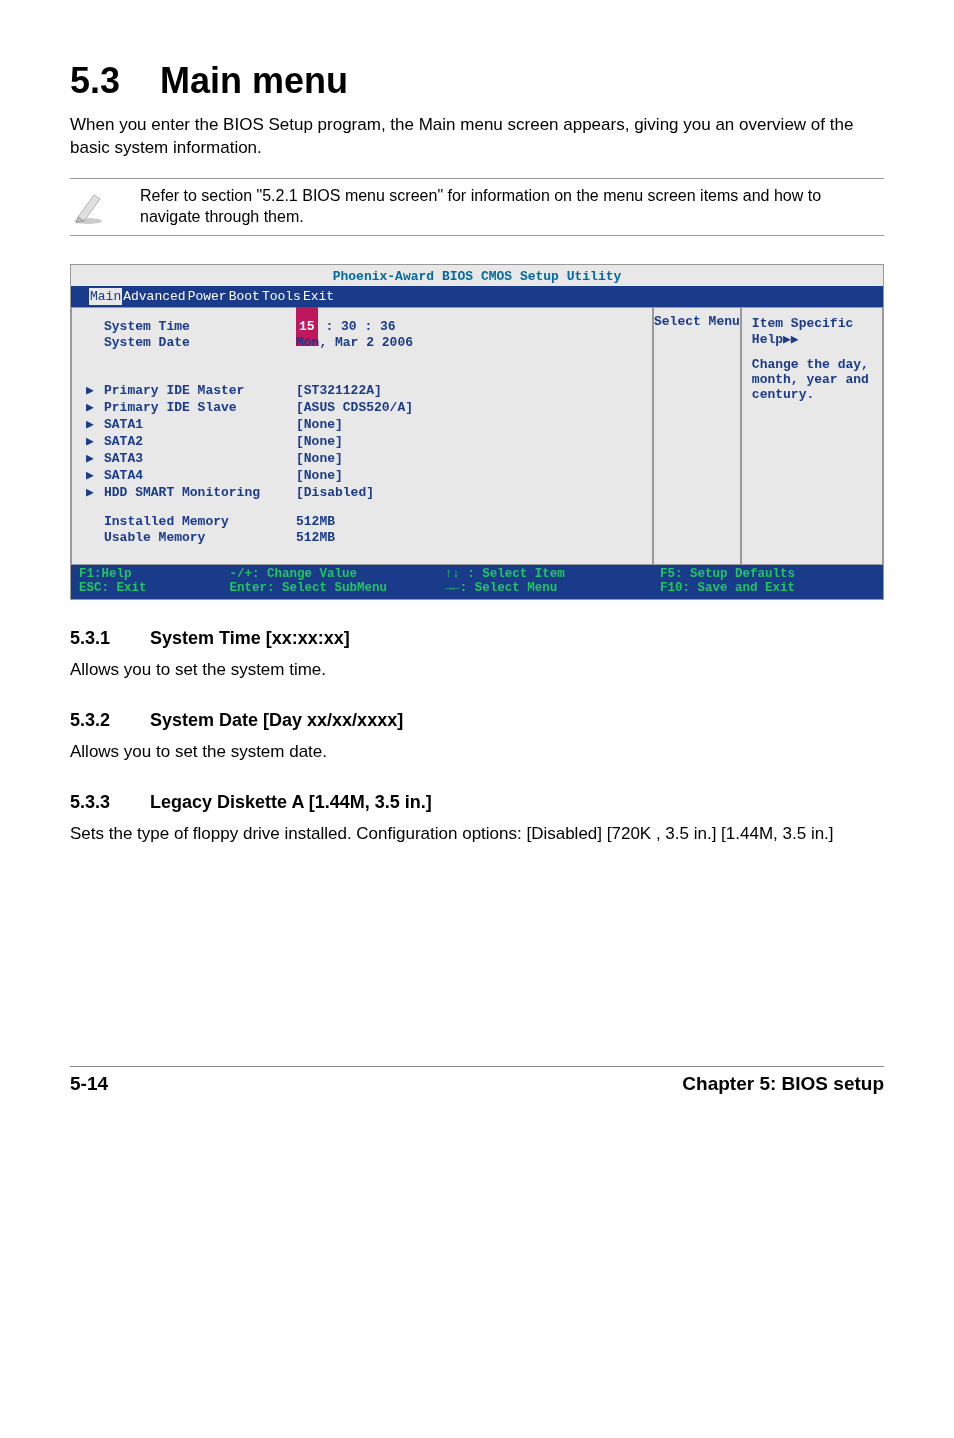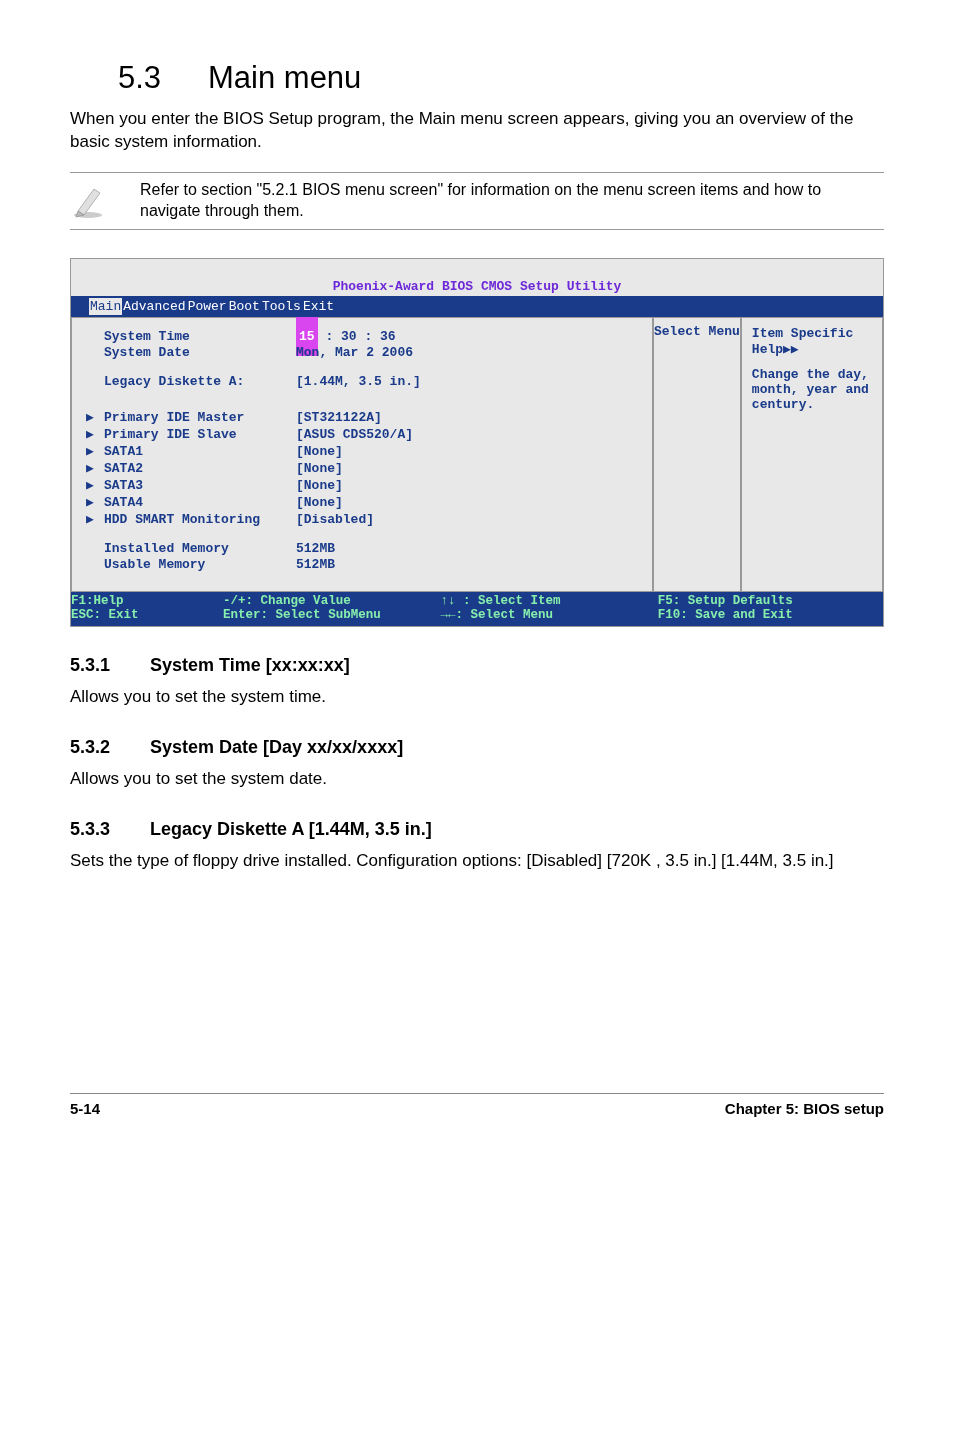--- a/index.html
+++ b/index.html
@@ -8,24 +8,23 @@
       box-sizing: border-box;
     }
     body {
       font-family: Arial, Helvetica, sans-serif;
       background: #fff;
       padding: 60px 70px;
       width: 954px;
       color: #000;
     }
     .main-heading {
-      font-size: 31px;
-      font-weight: normal;
+      font-size: 36px;
+      font-weight: bold;
       margin-bottom: 12px;
-      margin-left: 48px;
     }
     .main-heading .num {
       display: inline-block;
       width: 90px;
     }
     .body-text {
       font-size: 17px;
       line-height: 1.35;
       margin-bottom: 18px;
     }
@@ -51,23 +50,23 @@
     .bios {
       width: 100%;
       background: #e8e8e8;
       font-family: "Courier New", monospace;
       font-size: 13px;
       border: 1px solid #999;
     }
     .bios-title {
       text-align: center;
       background: #e8e8e8;
-      color: #6d28d9;
-      font-weight: bold;
-      padding: 20px 0 2px 0;
+      color: #0369a1;
+      font-weight: bold;
+      padding: 4px 0 2px 0;
     }
     .bios-menubar {
       background: #1a3a8a;
       color: #fff;
       display: flex;
       padding: 2px 8px;
     }
     .bios-menubar .tab {
       padding: 1px 1px;
     }
@@ -122,29 +121,29 @@
       color: #1a3a8a;
     }
     .bios-indent {
       display: inline-block;
       width: 18px;
     }
     .bios-value {
       flex: 1;
     }
     .bios-time-box {
-      background: #d946ef;
+      background: #be185d;
       color: #fff;
       padding: 12px 3px;
       font-weight: bold;
     }
     .bios-footer {
       background: #1a3a8a;
-      color: #86efac;
-      padding: 2px 8px 4px 0;
+      color: #22c55e;
+      padding: 2px 8px 4px 8px;
       display: flex;
       font-size: 12.5px;
       font-weight: bold;
     }
     .bios-footer .col {
       flex: 1;
     }
     .bios-footer .col.right {
       text-align: left;
       font-family: Liberation Mono, monospace;
@@ -158,21 +157,21 @@
     .sub-heading .num {
       display: inline-block;
       width: 80px;
     }
     .footer {
       display: flex;
       justify-content: space-between;
       border-top: 1px solid #888;
       margin-top: 220px;
       padding-top: 6px;
-      font-size: 15px;
+      font-size: 19px;
     }
     .footer .left {
       font-weight: bold;
     }
     .footer .right {
       font-weight: bold;
     }
     .dbl-arrow {
       font-weight: bold;
     }
@@ -218,27 +217,20 @@
         <span class="bios-value"><span class="bios-time-box">15</span><span> : 30 : 36</span></span>
       </div>
       <div class="bios-row">
         <span class="bios-label">
             <span class="bios-indent"></span>
             <span>System Date</span>
           </span>
         <span class="bios-value">Mon, Mar 2  2006</span>
       </div>
       <div style="height:12px"></div>
-      <div class="bios-row">
-        <span class="bios-label">
-            <span class="bios-indent"></span>
-            <span>Legacy Diskette A:</span>
-          </span>
-        <span class="bios-value">[1.44M, 3.5 in.]</span>
-      </div>
       <div style="height:18px"></div>
       <div class="bios-row">
         <span class="bios-label">
             <span class="bios-arrow">▶</span>
             <span>Primary IDE Master</span>
           </span>
         <span class="bios-value">[ST321122A]</span>
       </div>
       <div class="bios-row">
         <span class="bios-label">

